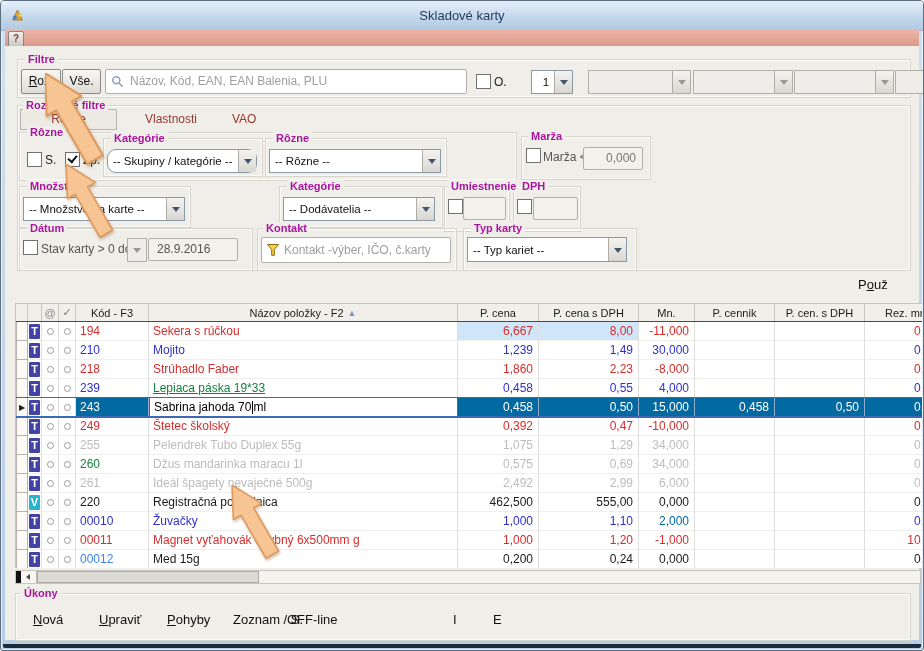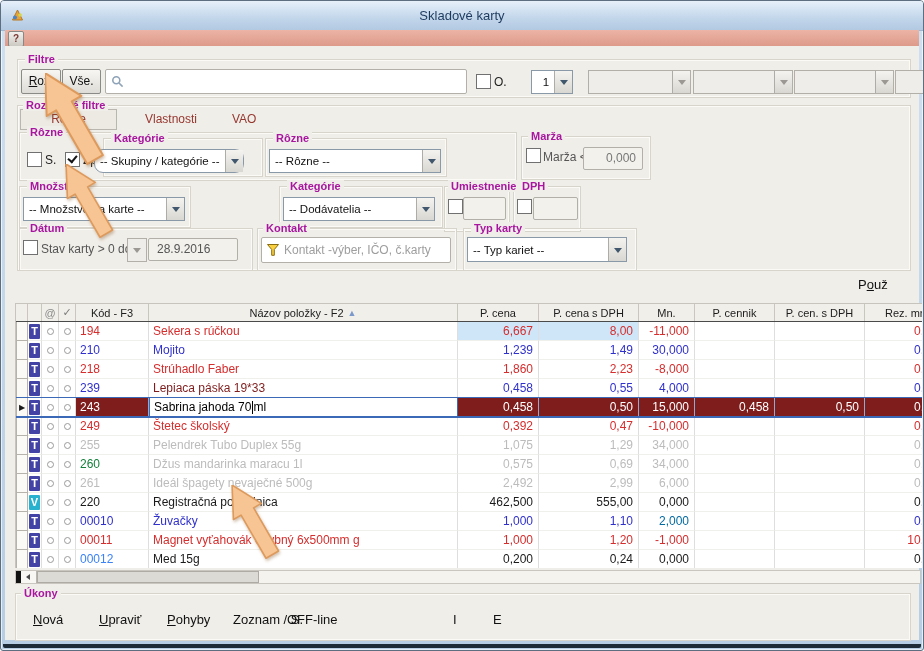--- a/index.html
+++ b/index.html
@@ -68,21 +68,21 @@
   .badge{display:inline-block;width:11px;height:15px;border-radius:1px;color:#fff;font-size:11px;font-weight:bold;
          text-align:center;line-height:15px;}
   .circ{display:inline-block;width:5px;height:5px;border:1px solid #9a9a9a;border-radius:50%;margin:0 auto;}
   .code,.name{padding-left:4px;}
   .num{justify-content:flex-end;padding-right:5px;}
   .c-red .cell{color:#d62d2d}.c-blue .cell{color:#3030cc}.c-gray .cell{color:#bcbcbc}.c-black .cell{color:#1a1a1a}
   .cell.hl{background:#cfe6f8;}
   .row.selected{z-index:2;}
   .row.selected::before{content:"";position:absolute;left:0;right:0;top:-1px;height:1px;background:#3c68b8;}
   .row.selected::after{content:"";position:absolute;left:0;right:0;bottom:-1px;height:2px;background:#3c68b8;}
-  .row.selected .cell.sel{background:#7f1d1d;color:#fff;border-right-color:#93a9d0;}
+  .row.selected .cell.sel{background:#0369a1;color:#fff;border-right-color:#93a9d0;}
   .cell.edit{background:#fff;color:#000;border-left:1px solid #3c68b8;border-right:1px solid #3c68b8;padding-left:4px;}
   .caret{display:inline-block;width:1px;height:13px;background:#000;margin:0 0 0 1px;vertical-align:-2px;}
 
   
   .hscroll{position:absolute;left:14px;top:569px;width:906px;height:14px;background:#f4f3ee;border:1px solid #c9c6c0;box-sizing:border-box;}
   .sb-cap{position:absolute;left:0;top:0;width:5px;height:12px;background:#121212;}
   .sb-left{position:absolute;left:5px;top:0;width:15px;height:12px;background:#f8f7f4;border-right:1px solid #b9b6b0;}
   .sb-left .tri{position:absolute;left:5px;top:3px;width:0;height:0;border-top:3px solid transparent;
         border-bottom:3px solid transparent;border-right:4px solid #4a4a4a;}
   .sb-thumb{position:absolute;left:21px;top:0;width:222px;height:12px;background:#dcdad4;border:1px solid #aeaba4;box-sizing:border-box;}
@@ -117,20 +117,21 @@
   <span class="grp-label" style="left:24px;top:52px;">Filtre</span>
   <div class="btn" style="left:20px;top:68px;width:38px;height:23px;line-height:22px;"><span class="accel">R</span>oz.</div>
   <div class="btn" style="left:61px;top:68px;width:37px;height:23px;line-height:22px;">Vše.</div>
   <div class="input" style="left:104px;top:68px;width:360px;height:23px;">
     <span class="abs" style="left:5px;top:5px;">
       <svg width="13" height="13" viewBox="0 0 13 13">
             <circle cx="5.3" cy="5.3" r="3.5" fill="none" stroke="#8fa3b8" stroke-width="1.6"></circle>
             <line x1="8" y1="8" x2="11.6" y2="11.6" stroke="#8fa3b8" stroke-width="1.6"></line>
           </svg>
     </span>
+    <span class="abs placeholder" style="left:24px;top:4px;">Názov, Kód, EAN, EAN Balenia, PLU</span>
   </div>
   <span class="cb" style="left:475px;top:73px;"></span>
   <span class="lbl" style="left:493px;top:74px;">O.</span>
   <div class="combo" style="left:530px;top:69px;width:40px;height:22px;">
     <span class="txt" style="text-align:center;right:17px;">1</span>
     <span class="drop">
           <span class="chev"></span>
         </span>
   </div>
   <div class="combo disabled" style="left:587px;top:69px;width:101px;height:22px;">
@@ -158,21 +159,21 @@
 
   <div class="grp" style="left:18px;top:131px;width:496px;height:47px;"></div>
   <span class="grp-label" style="left:26px;top:125px;">Rôzne</span>
   <span class="cb" style="left:26px;top:151px;"></span>
   <span class="lbl" style="left:44px;top:152px;">S.</span>
   <span class="cb checked" style="left:64px;top:151px;"></span>
   <span class="lbl" style="left:82px;top:152px;">Zp.</span>
 
   <div class="grp" style="left:102px;top:137px;width:158px;height:37px;"></div>
   <span class="grp-label" style="left:110px;top:131px;">Kategórie</span>
-  <div class="combo" style="left:93px;top:148px;width:148px;height:22px;border-radius:9px;">
+  <div class="combo" style="left:106px;top:148px;width:148px;height:22px;border-radius:9px;">
     <span class="txt">-- Skupiny / kategórie --</span>
     <span class="drop">
           <span class="chev"></span>
         </span>
   </div>
 
   <div class="grp" style="left:264px;top:137px;width:180px;height:37px;"></div>
   <span class="grp-label" style="left:272px;top:131px;">Rôzne</span>
   <div class="combo" style="left:268px;top:148px;width:170px;height:22px;">
     <span class="txt">-- Rôzne --</span>
@@ -334,21 +335,21 @@
             <div class="cell badgecell w-badge">
               <span class="badge" style="background: rgb(67, 67, 166);">T</span>
             </div>
             <div class="cell w-dot" style="justify-content: center;">
               <span class="circ"></span>
             </div>
             <div class="cell w-dot" style="justify-content: center;">
               <span class="circ"></span>
             </div>
             <div class="cell code w-code" style="color: rgb(48, 48, 204);">239</div>
-            <div class="cell name w-name" style="color: #7f1d1d;">Lepiaca páska 19*33</div>
+            <div class="cell name w-name" style="color: #15803d; text-decoration: underline;">Lepiaca páska 19*33</div>
             <div class="cell num w-pc" style="color: rgb(48, 48, 204);">0,458</div>
             <div class="cell num w-pcd" style="color: rgb(48, 48, 204);">0,55</div>
             <div class="cell num w-mn" style="color: rgb(48, 48, 204);">4,000</div>
             <div class="cell num w-pk" style="color: rgb(48, 48, 204);"></div>
             <div class="cell num w-pkd" style="color: rgb(48, 48, 204);"></div>
             <div class="cell num w-rm" style="color: rgb(48, 48, 204);">0,000</div>
           </div>
           <div class="row c-black selected">
             <div class="cell gutter w-gut">▶</div>
             <div class="cell badgecell w-badge">

